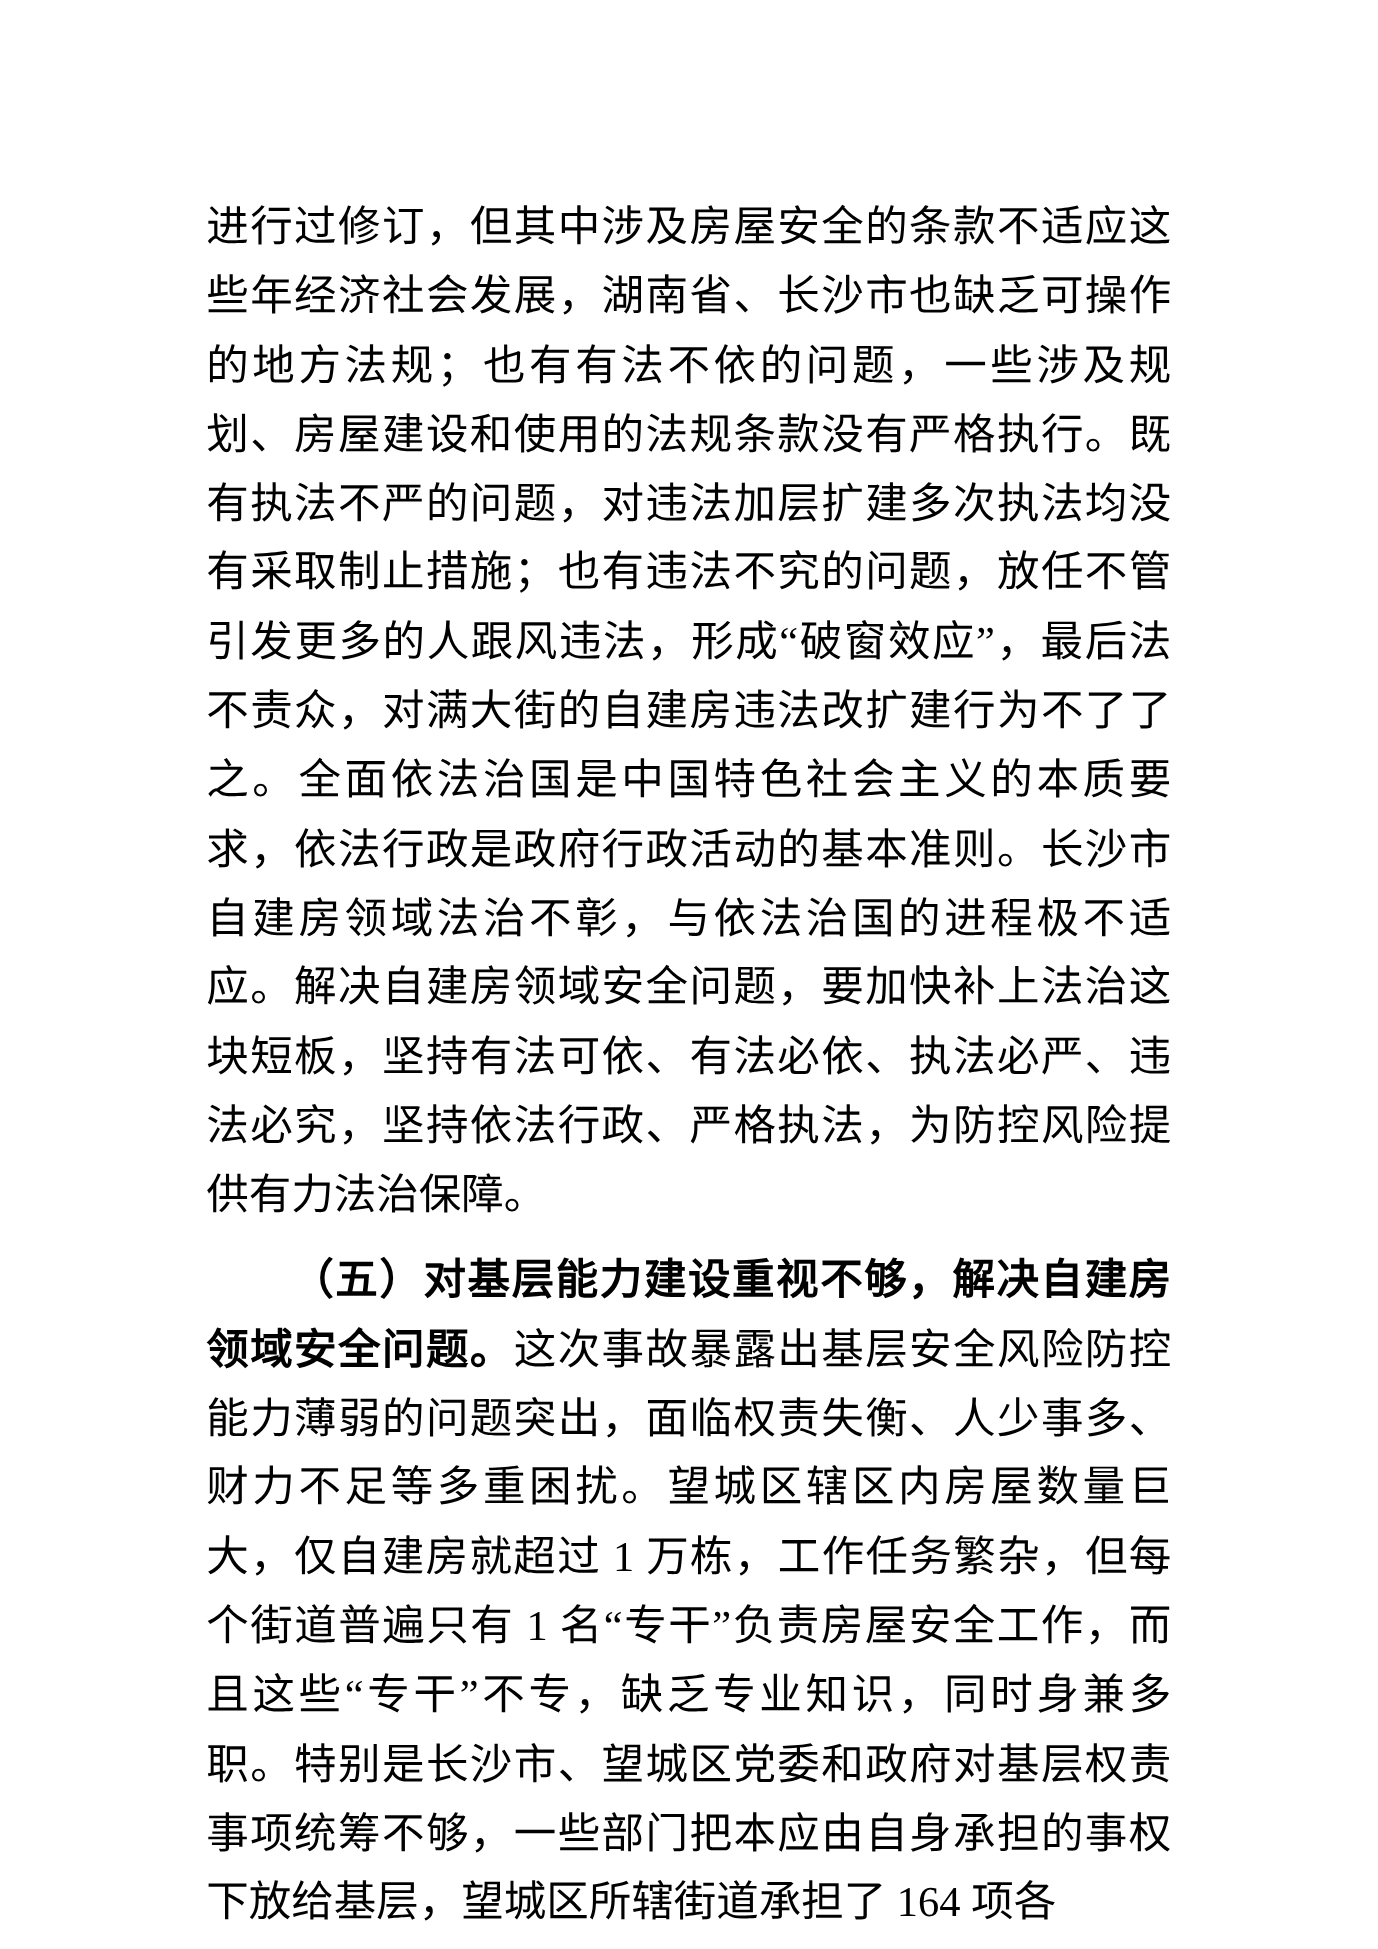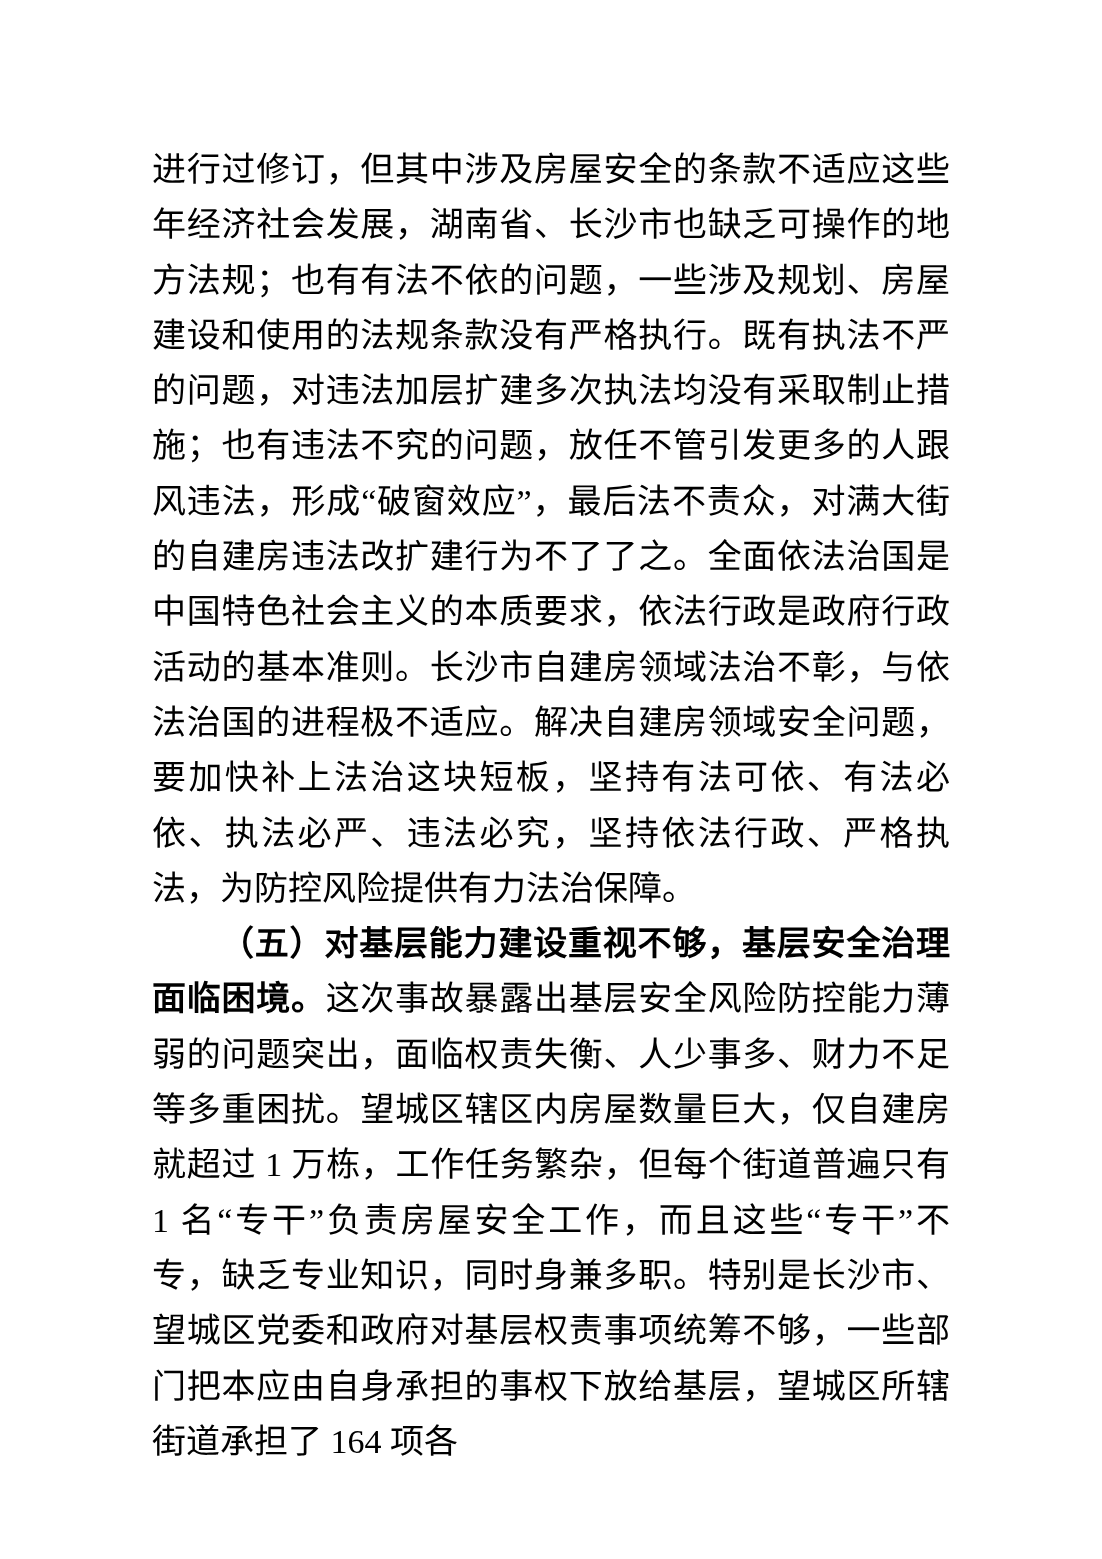--- a/index.html
+++ b/index.html
@@ -21,21 +21,21 @@
     left: 152px;
     top: 142px;
     width: 798px;
     font-size: 34px;
     line-height: 55.3px;
     text-align: justify;
     text-justify: inter-ideograph;
     letter-spacing: 0px;
   }
   .para {
-    margin: 0;
+    margin: 13px;
     padding: 0;
   }
   .para.indent {
     text-indent: 2em;
   }
   .section-heading {
     font-weight: 700;
   }
   .footer {
     position: absolute;
@@ -52,16 +52,16 @@
     margin: 0 14px;
     transform: translateY(-2px);
   }
 </style>
 </head>
 <body>
 
 <div class="page">
   <div class="content">
     <p class="para"><span>进行过修订，但其中涉及房屋安全的条款不适应这些年经济社会发展，湖南省、长沙市也缺乏可操作的地方法规；也有有法不依的问题，一些涉及规划、房屋建设和使用的法规条款没有严格执行。既有执法不严的问题，对违法加层扩建多次执法均没有采取制止措施；也有违法不究的问题，放任不管引发更多的人跟风违法，形成“破窗效应”，最后法不责众，对满大街的自建房违法改扩建行为不了了之。全面依法治国是中国特色社会主义的本质要求，依法行政是政府行政活动的基本准则。长沙市自建房领域法治不彰，与依法治国的进程极不适应。解决自建房领域安全问题，要加快补上法治这块短板，坚持有法可依、有法必依、执法必严、违法必究，坚持依法行政、严格执法，为防控风险提供有力法治保障。</span></p>
-    <p class="para indent"><span class="section-heading">（五）对基层能力建设重视不够，基层安全治理面临困境。</span><span>这次事故暴露出基层安全风险防控能力薄弱的问题突出，面临权责失衡、人少事多、财力不足等多重困扰。望城区辖区内房屋数量巨大，仅自建房就超过 1 万栋，工作任务繁杂，但每个街道普遍只有 1 名“专干”负责房屋安全工作，而且这些“专干”不专，缺乏专业知识，同时身兼多职。特别是长沙市、望城区党委和政府对基层权责事项统筹不够，一些部门把本应由自身承担的事权下放给基层，望城区所辖街道承担了 164 项各</span></p>
+    <p class="para indent"><span class="section-heading">（五）对基层能力建设重视不够，解决自建房领域安全问题。</span><span>这次事故暴露出基层安全风险防控能力薄弱的问题突出，面临权责失衡、人少事多、财力不足等多重困扰。望城区辖区内房屋数量巨大，仅自建房就超过 1 万栋，工作任务繁杂，但每个街道普遍只有 1 名“专干”负责房屋安全工作，而且这些“专干”不专，缺乏专业知识，同时身兼多职。特别是长沙市、望城区党委和政府对基层权责事项统筹不够，一些部门把本应由自身承担的事权下放给基层，望城区所辖街道承担了 164 项各</span></p>
   </div>
 
 </div>
 
 </body></html>

